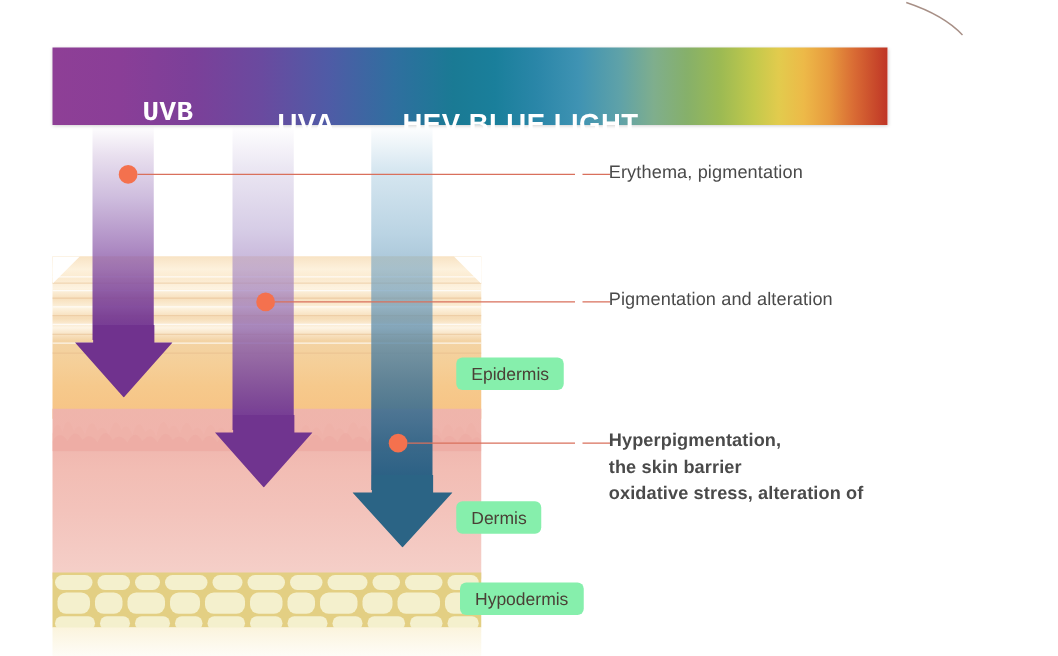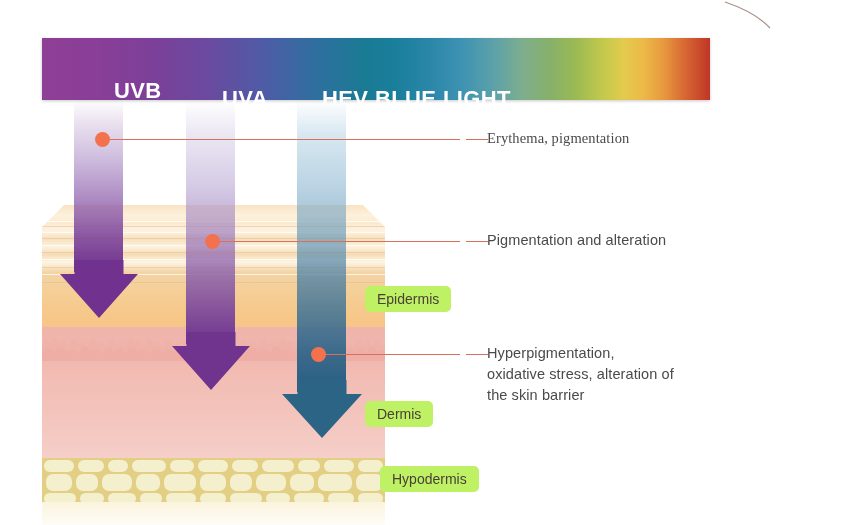--- a/index.html
+++ b/index.html
@@ -41,21 +41,21 @@
   }
   .band-label{position:absolute;color:#ffffff;}
   .band-title{
     font-weight:bold;font-size:22px;letter-spacing:0.4px;
     line-height:22px;white-space:nowrap;
   }
   .band-range{
     font-size:10.5px;font-weight:bold;letter-spacing:0.2px;
     line-height:12px;margin-top:6px;white-space:nowrap;
   }
-  #band-0{left:72px;top:42px;}
+  #band-0{left:72px;top:42px;font-family:Liberation Mono, monospace;}
   #band-1{left:180px;top:50px;}
   #band-2{left:280px;top:50px;}
 
   
   .skin{
     position:absolute;left:42px;top:205px;width:343px;height:290px;
   }
 
   
   .epidermis{
@@ -178,28 +178,28 @@
 
   
   .annot{
     position:absolute;color:#4a4a4a;font-size:14.5px;line-height:21px;
     font-family:"Liberation Sans", sans-serif;letter-spacing:0.1px;
   }
   .annot span{display:block;white-space:nowrap;}
 
   
   .pill{
-    position:absolute;background:#bef264;border-radius:5px;
+    position:absolute;background:#86efac;border-radius:5px;
     color:#4a4036;font-size:14px;line-height:26px;height:26px;
     padding:0 12px;white-space:nowrap;
     font-family:"Liberation Sans", sans-serif;
   }
   #pill-epidermis{left:365px;top:286px;}
   #pill-dermis{left:365px;top:401px;}
-  #pill-hypodermis{left:380px;top:466px;}
+  #pill-hypodermis{left:368px;top:466px;}
 </style>
 </head>
 <body>
 
 <div id="stage">
 
   <svg class="corner-stroke" viewBox="0 0 146 60">
     <path d="M 25 2 Q 55 12 70 28" fill="none" stroke="#8a6a5e" stroke-width="1.1" opacity="0.75"></path>
   </svg>
 
@@ -316,37 +316,37 @@
   <div class="beam" id="beam-hev">
     <div class="beam-shaft"></div>
     <svg class="beam-head" viewBox="0 0 80 58">
       <polygon points="15.5,0 64.5,0 64.5,14 80,14 40,58 0,14 15.5,14" fill="#2b6485"></polygon>
     </svg>
   </div>
 
   <div class="callout-dot" style="left:95px;top:132px;"></div>
   <div class="leader" style="left:110px;top:138.5px;width:350px;"></div>
   <div class="leader-dash" style="left:466px;top:138.5px;"></div>
-  <div class="annot" style="left:487px;top:128px;font-family:Liberation Serif, serif;">
+  <div class="annot" style="left:487px;top:128px;">
     <span>Erythema, pigmentation</span>
   </div>
 
   <div class="callout-dot" style="left:205px;top:234px;"></div>
   <div class="leader" style="left:220px;top:240.5px;width:240px;"></div>
   <div class="leader-dash" style="left:466px;top:240.5px;"></div>
   <div class="annot" style="left:487px;top:230px;">
     <span>Pigmentation and alteration</span>
   </div>
 
   <div class="callout-dot" style="left:311px;top:347px;"></div>
   <div class="leader" style="left:326px;top:353.5px;width:134px;"></div>
   <div class="leader-dash" style="left:466px;top:353.5px;"></div>
-  <div class="annot" style="left:487px;top:343px;">
+  <div class="annot" style="left:487px;top:343px;font-weight:bold;">
     <span>Hyperpigmentation,</span>
+    <span>the skin barrier</span>
     <span>oxidative stress, alteration of</span>
-    <span>the skin barrier</span>
   </div>
 
   <div class="pill" id="pill-epidermis">Epidermis</div>
   <div class="pill" id="pill-dermis">Dermis</div>
   <div class="pill" id="pill-hypodermis">Hypodermis</div>
 
 </div>
 
 </body></html>

